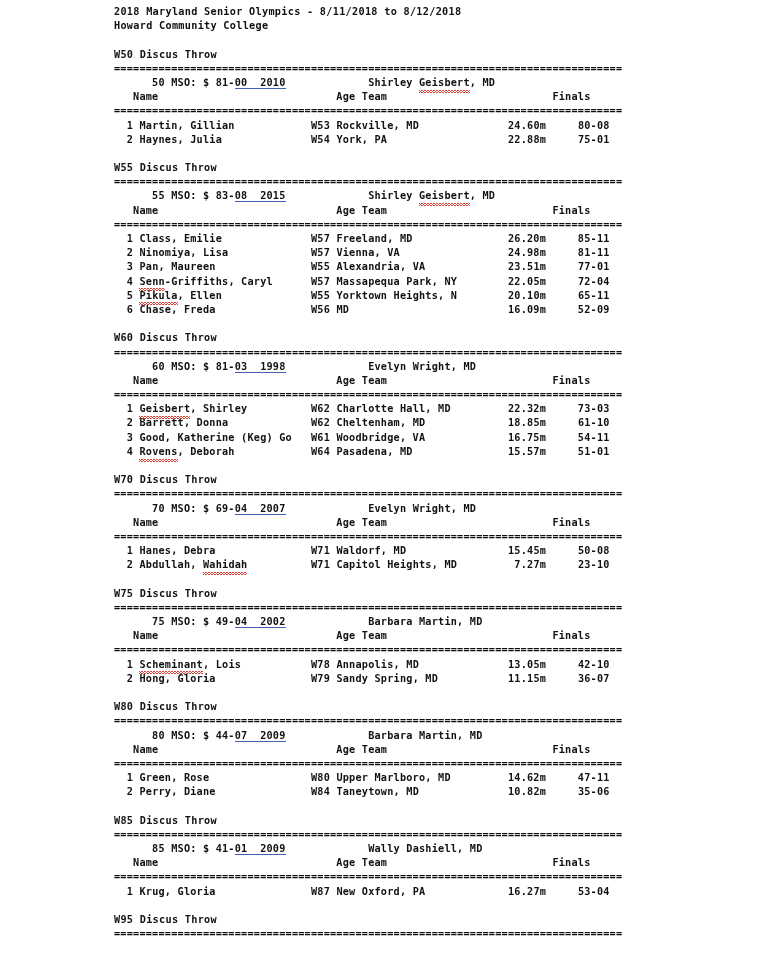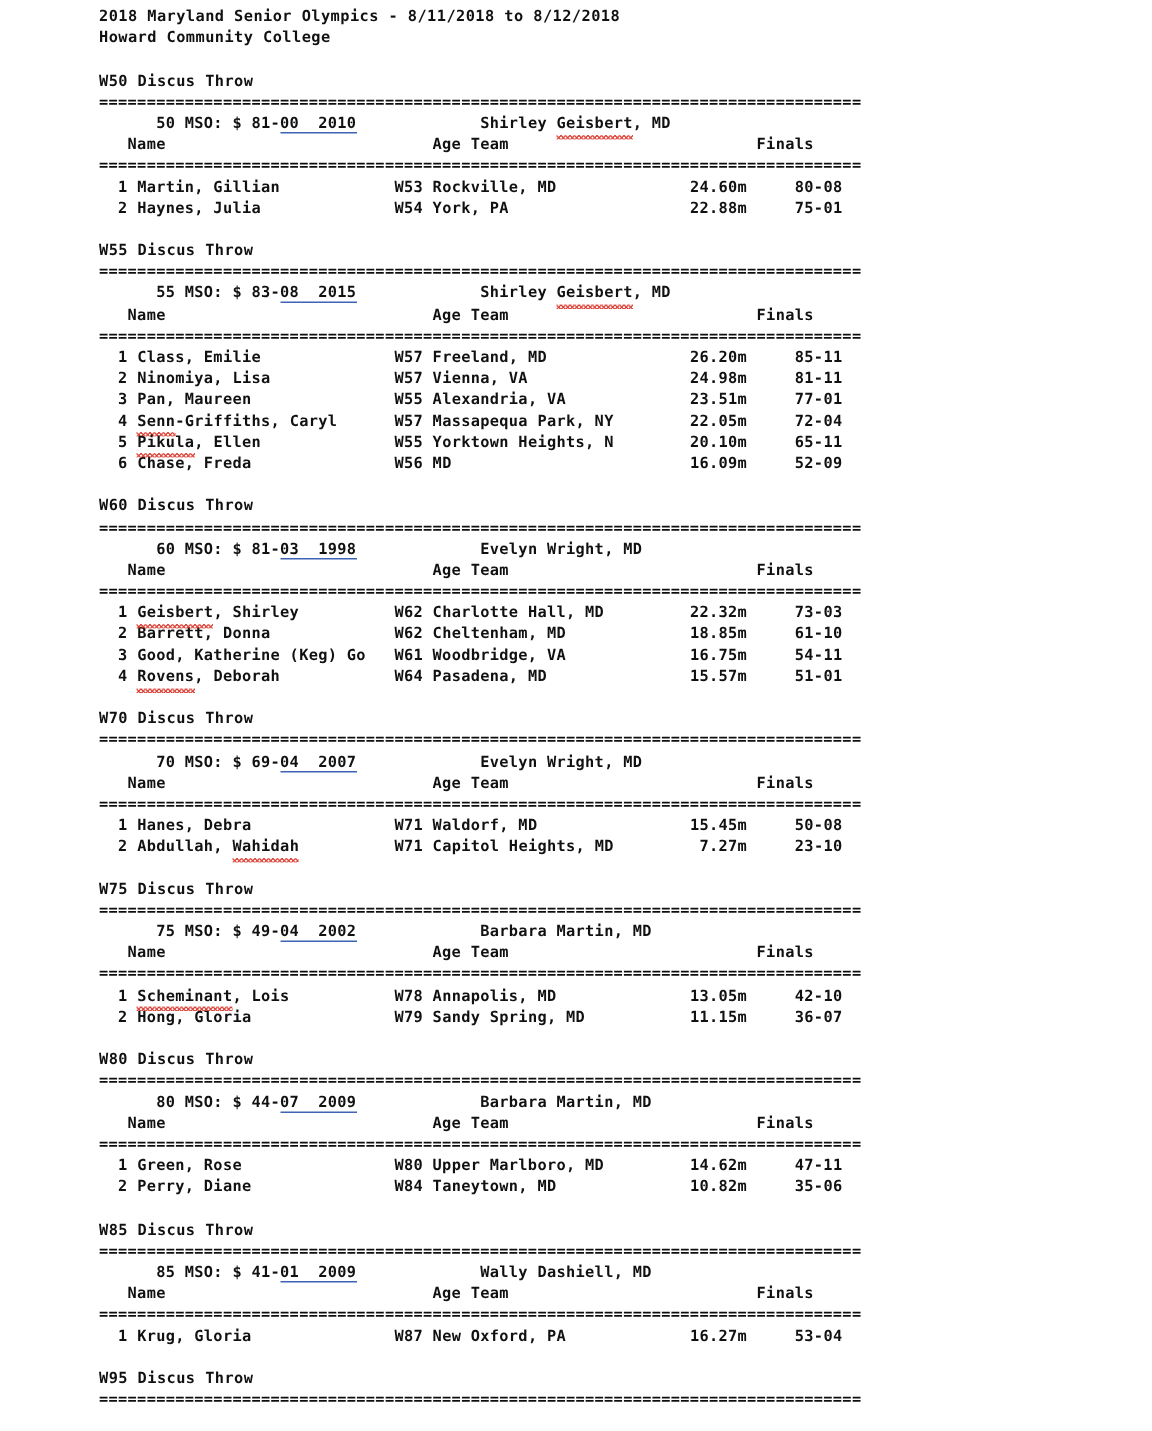--- a/index.html
+++ b/index.html
@@ -16,21 +16,21 @@
   #page {
     position: relative;
     width: 768px;
     height: 954px;
     background: #ffffff;
     box-sizing: border-box;
     padding: 5px 0 0 0;
   }
   .doc {
     position: relative;
-    margin-left: 66px;
+    margin-left: 114px;
     width: 592px;
     font-family: "DejaVu Sans Mono", "Liberation Mono", monospace;
     font-size: 10.2px;
     line-height: 14.2px;
     letter-spacing: 0.22px;
     color: #111111;
     font-weight: 700;
     white-space: pre;
   }
   .line {

